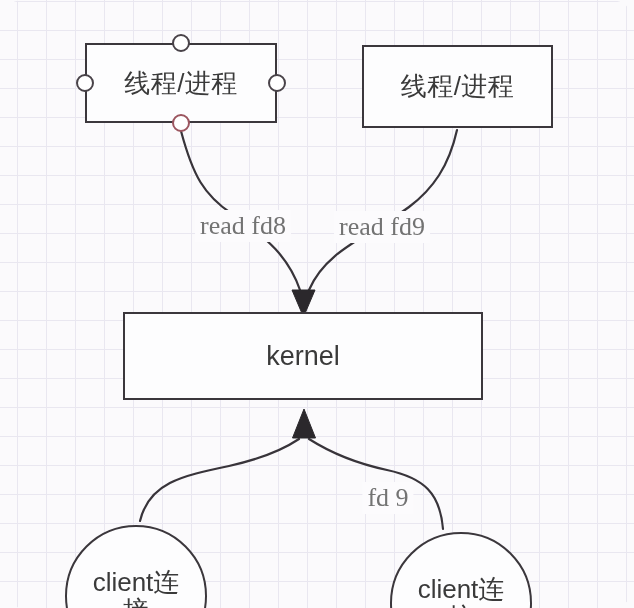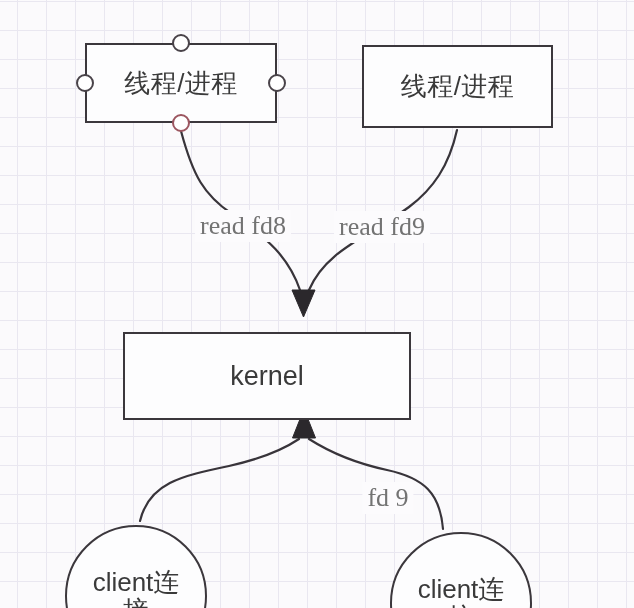--- a/index.html
+++ b/index.html
@@ -12,20 +12,21 @@
     position: relative;
     width: 634px;
     height: 608px;
     overflow: hidden;
     background-color: #fbfafc;
     background-image:
       linear-gradient(to right, #e9e7f0 1px, transparent 1px),
       linear-gradient(to bottom, #e9e7f0 1px, transparent 1px);
     background-size: 29px 29px;
     background-position: 17px 1px;
+    border-radius: 23px;
   }
   svg.edge-layer {
     position: absolute;
     left: 0; top: 0;
     width: 634px; height: 608px;
   }
   svg.edge-layer path {
     fill: none;
     stroke: #38343a;
     stroke-width: 2.2;
@@ -45,21 +46,21 @@
     display: flex;
     align-items: center;
     justify-content: center;
     color: #3a3a3a;
     text-align: center;
   }
   .rect-node { font-size: 26px; letter-spacing: 0.5px; }
   .node.thread-left  { left: 85px;  top: 43px;  width: 192px; height: 80px; }
   .node.thread-right { left: 362px; top: 45px;  width: 191px; height: 83px; }
   .node.kernel {
-    left: 123px; top: 332px; width: 288px; height: 88px;
+    left: 123px; top: 312px; width: 360px; height: 88px;
     border-width: 2.5px;
     font-size: 27px;
   }
   .node.circle {
     border-radius: 50%;
     border-width: 2.5px;
     width: 142px; height: 142px;
     font-size: 26px;
     line-height: 28px;
   }

